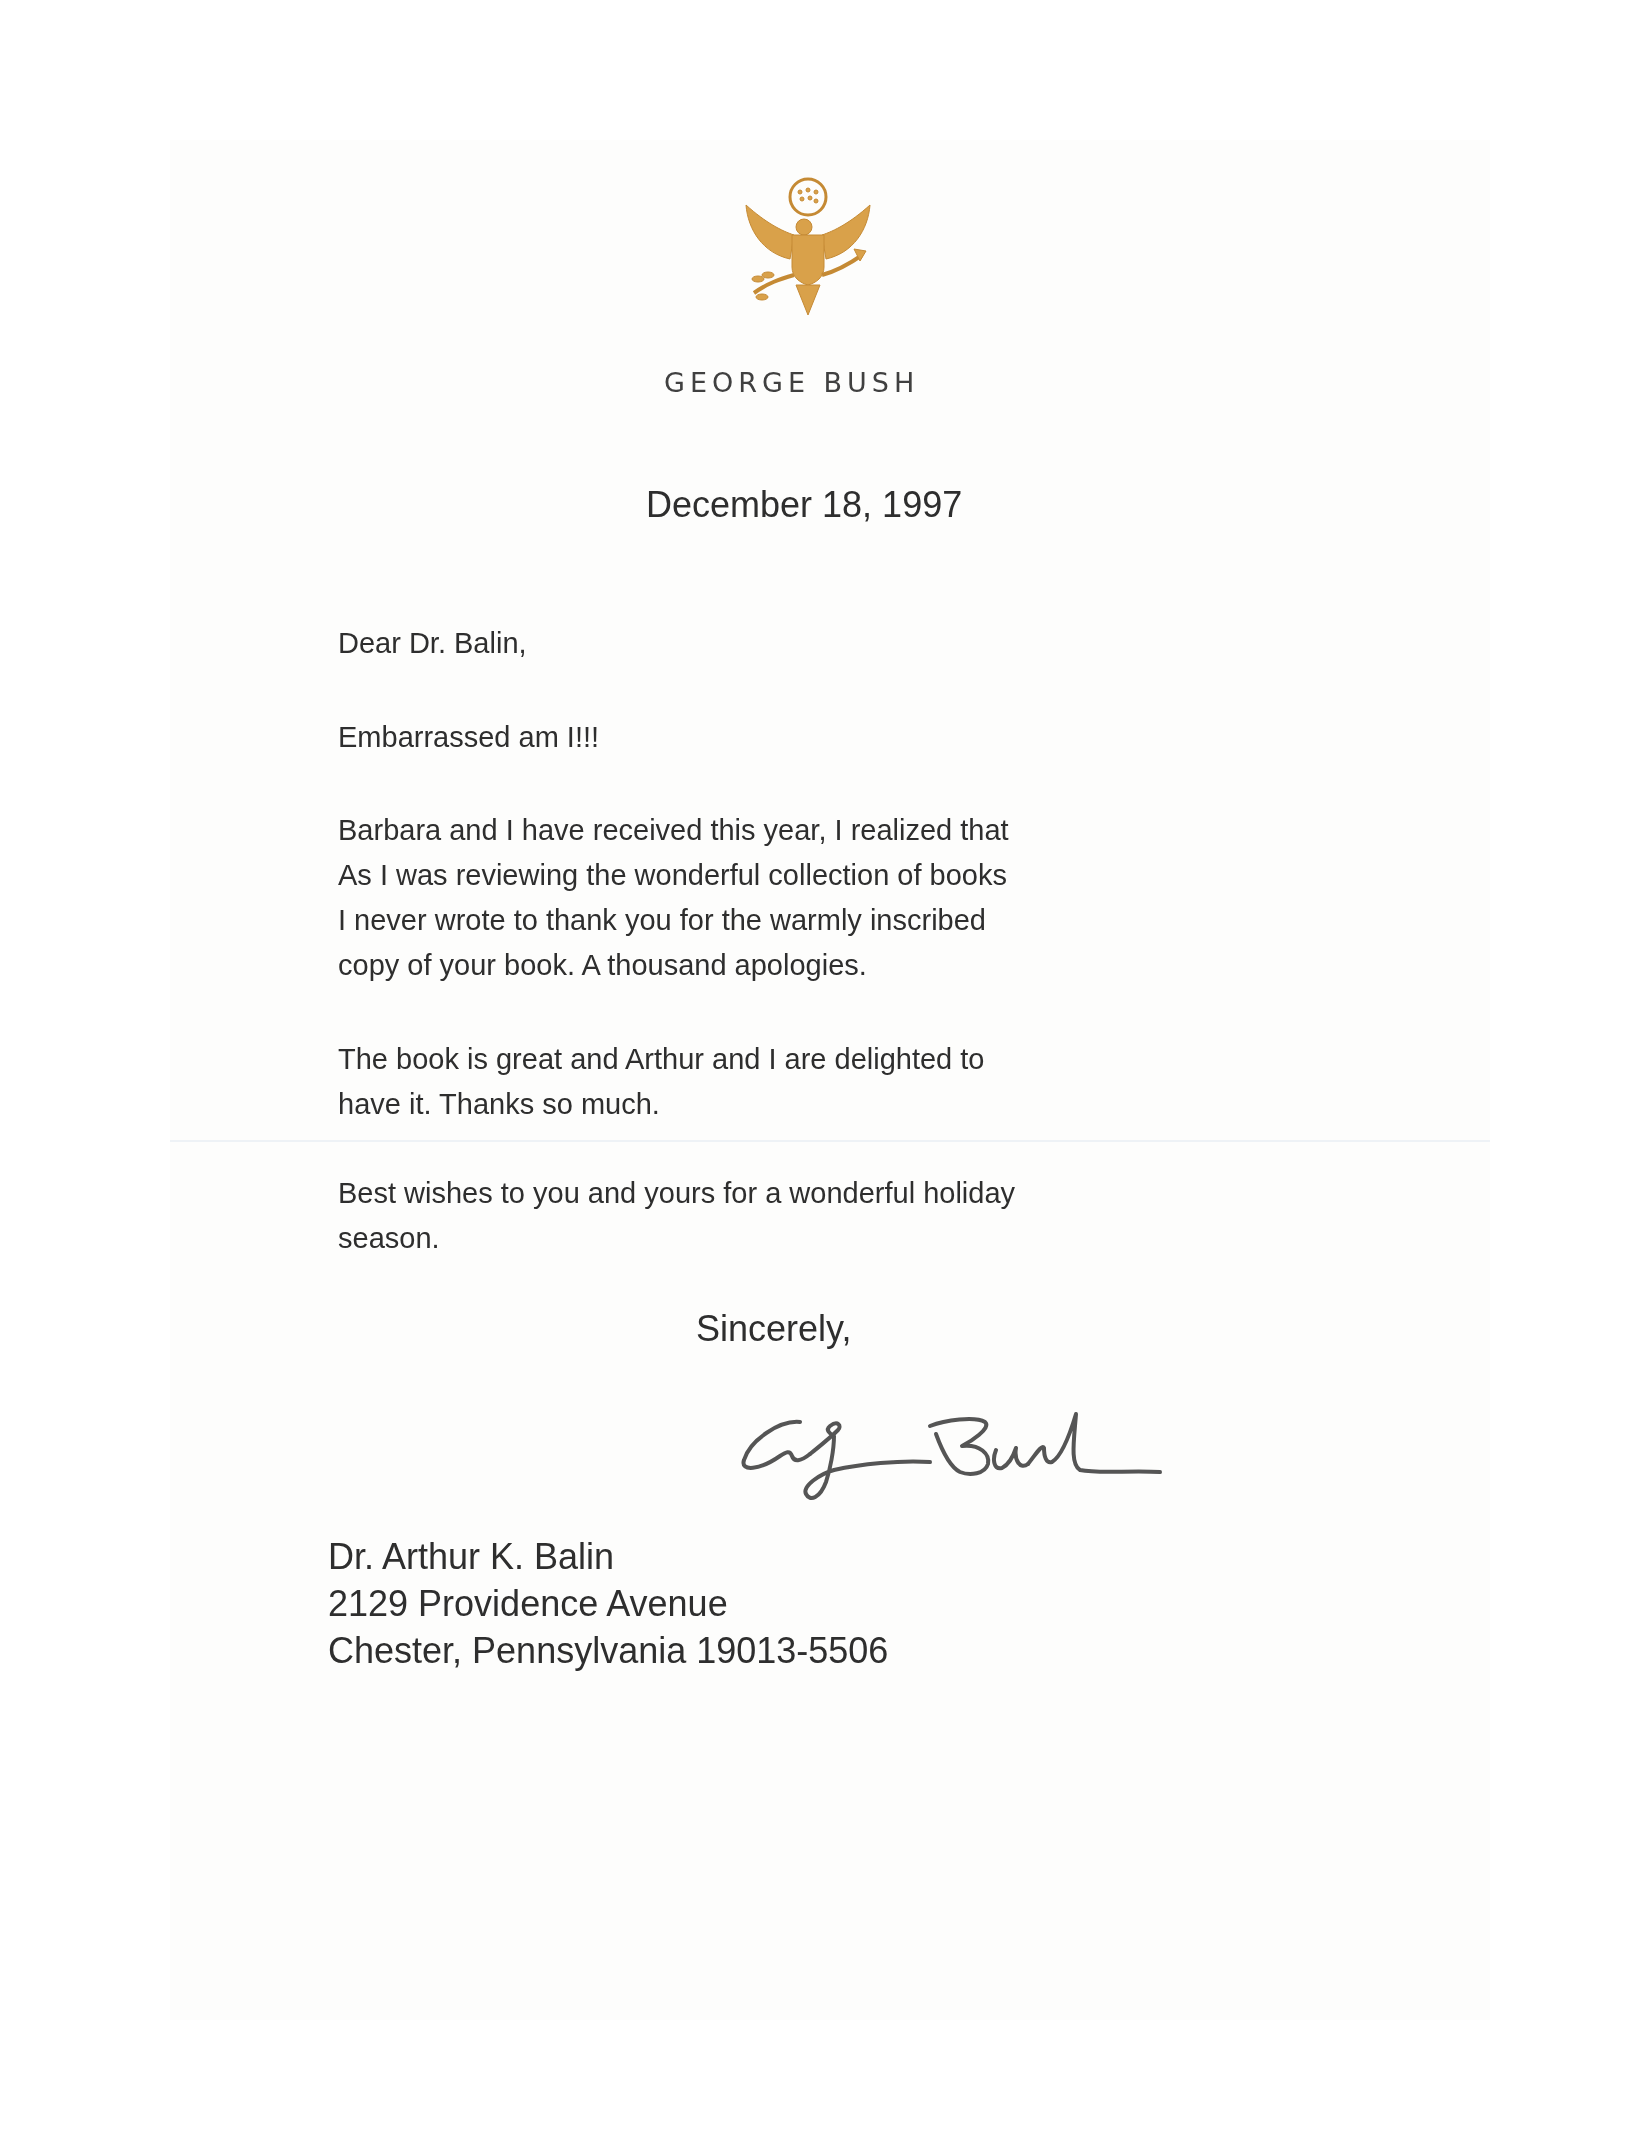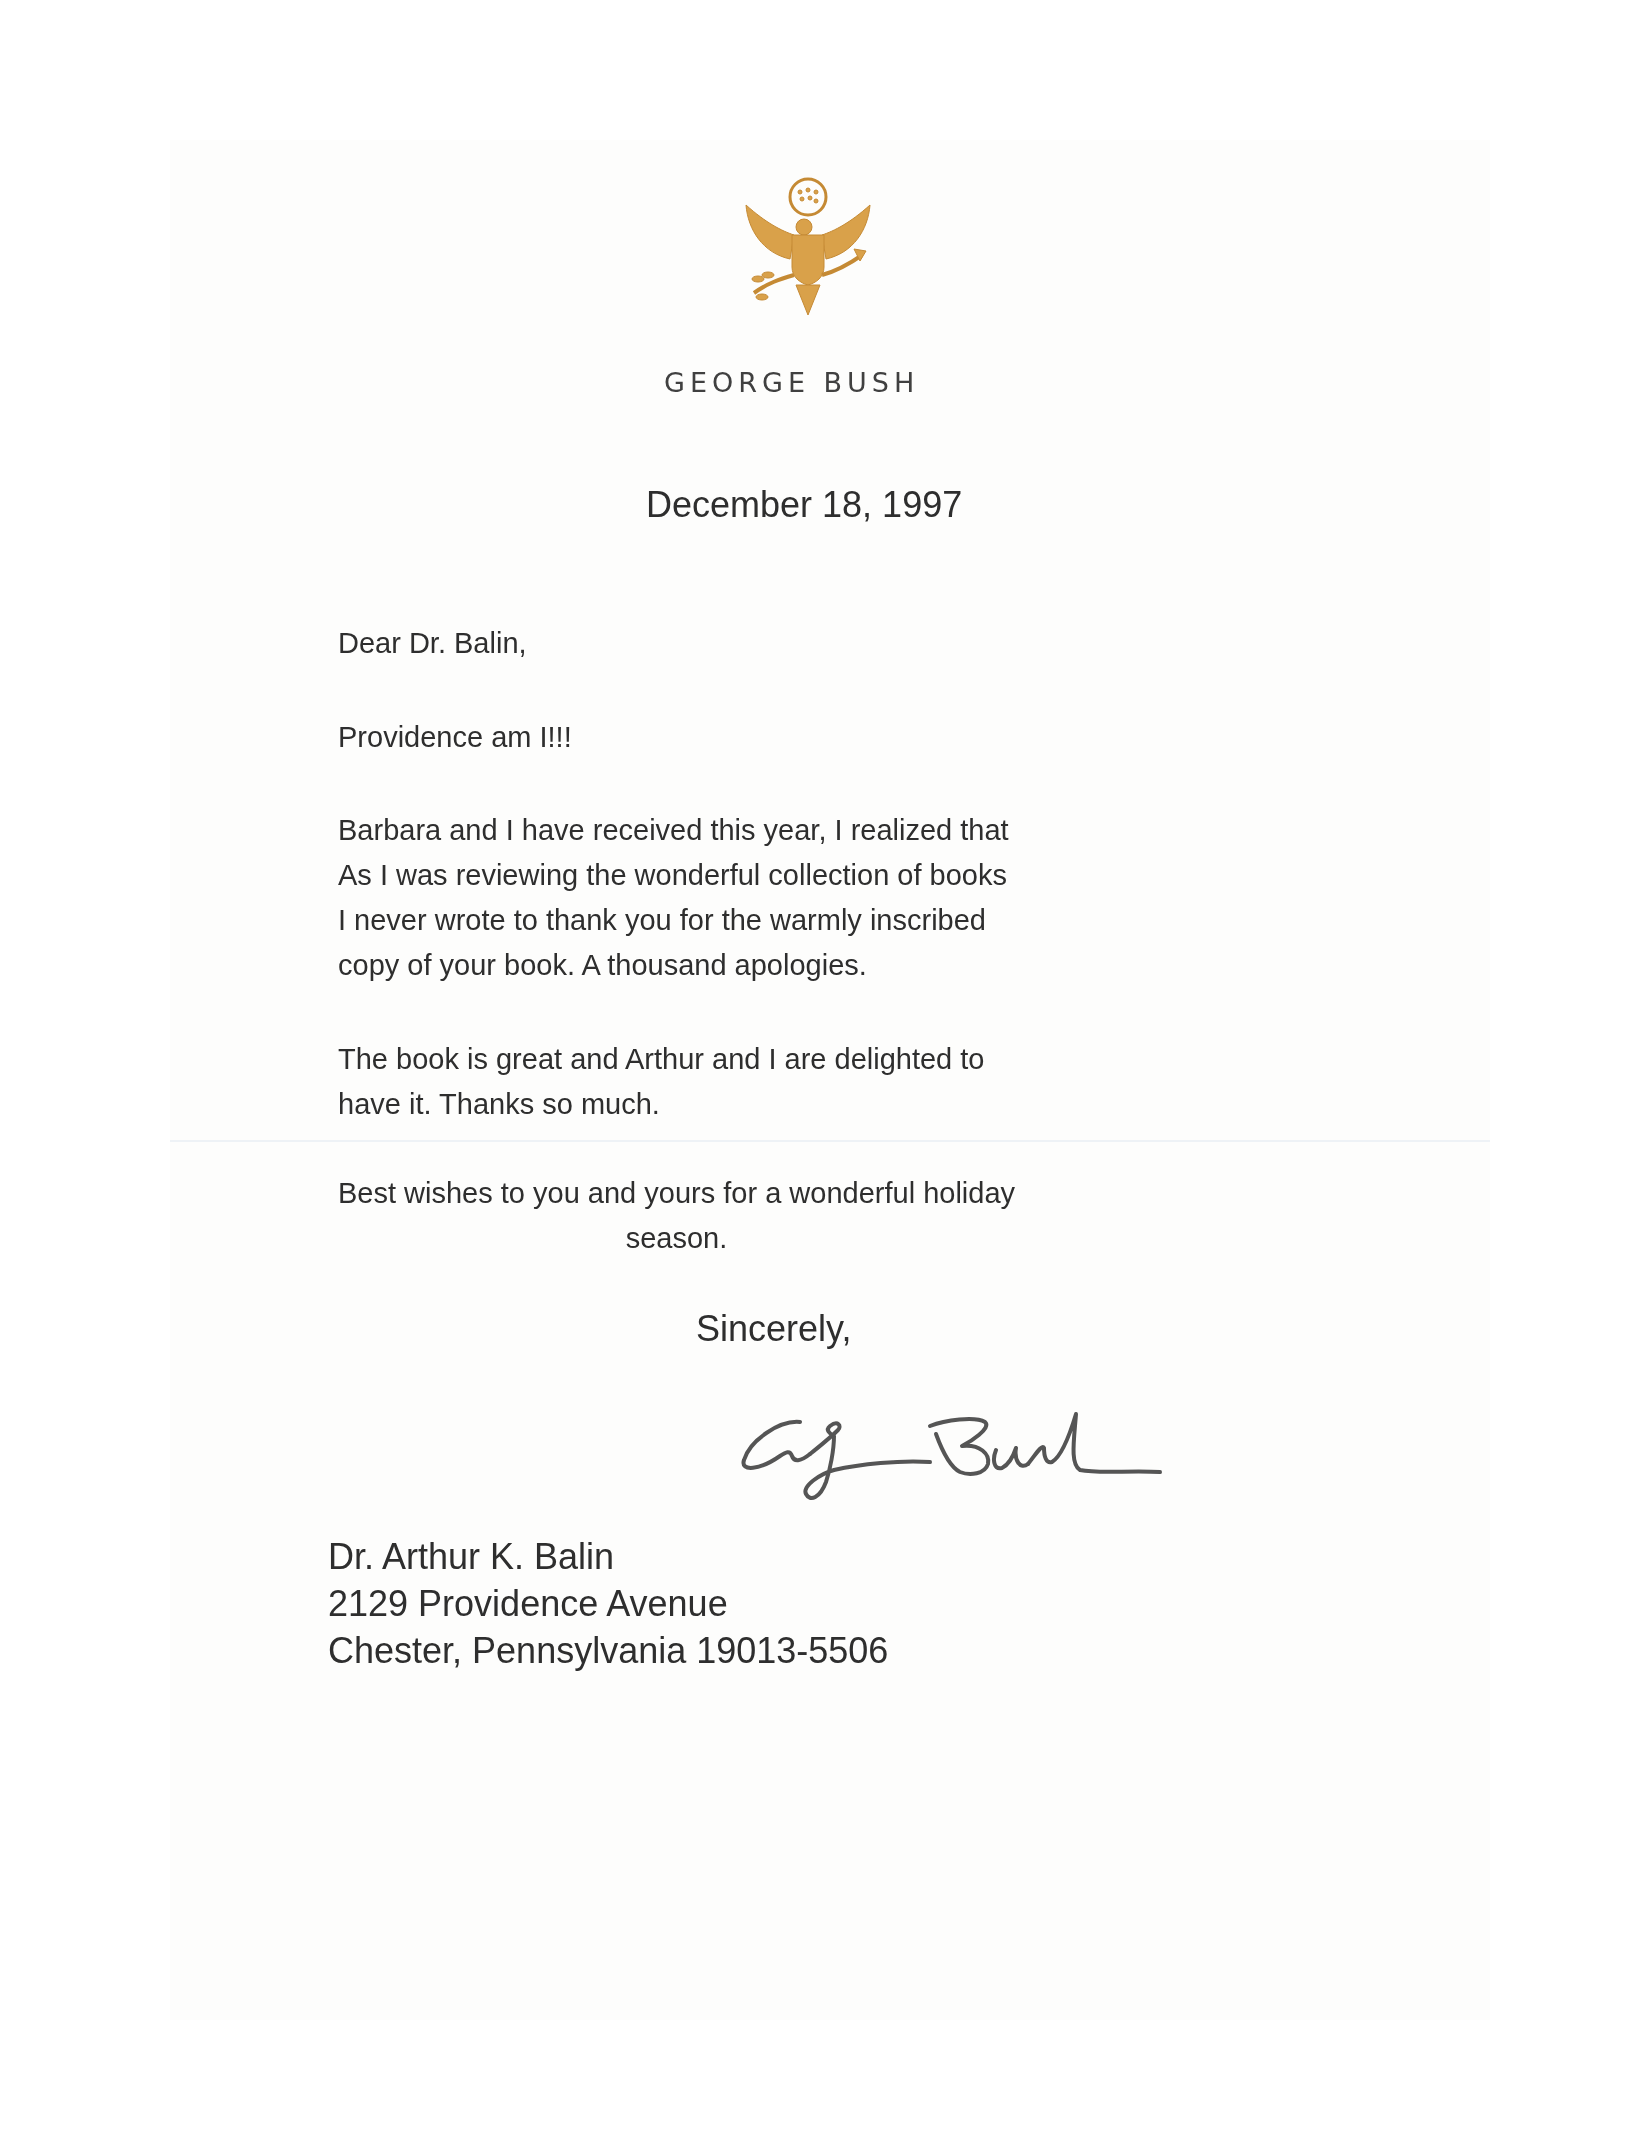--- a/index.html
+++ b/index.html
@@ -52,21 +52,21 @@
       position: absolute;
       left: 338px;
       font-size: 29px;
       line-height: 45px;
       white-space: nowrap;
     }
     .salutation { top: 621px; }
     .opener { top: 715px; }
     .para1 { top: 808px; }
     .para2 { top: 1037px; }
-    .para3 { top: 1171px; text-align: center; }
+    .para3 { top: 1171px; }
     .closing {
       position: absolute;
       left: 696px;
       top: 1308px;
       font-size: 36px;
       white-space: nowrap;
     }
     .signature {
       position: absolute;
       left: 730px;
@@ -130,21 +130,21 @@
     </g>
   </svg>
 </div>
 
 <div class="letterhead-name">GEORGE BUSH</div>
 
 <div class="date">December 18, 1997</div>
 
 <div class="text salutation">Dear Dr. Balin,</div>
 
-<div class="text opener">Providence am I!!!</div>
+<div class="text opener">Embarrassed am I!!!</div>
 
 <div class="text para1">
   <span class="line">Barbara and I have received this year, I realized that</span>
   <span class="line">As I was reviewing the wonderful collection of books</span>
   <span class="line">I never wrote to thank you for the warmly inscribed</span>
   <span class="line">copy of your book.  A thousand apologies.</span>
 </div>
 
 <div class="text para2">
   <span class="line">The book is great and Arthur and I are delighted to</span>

